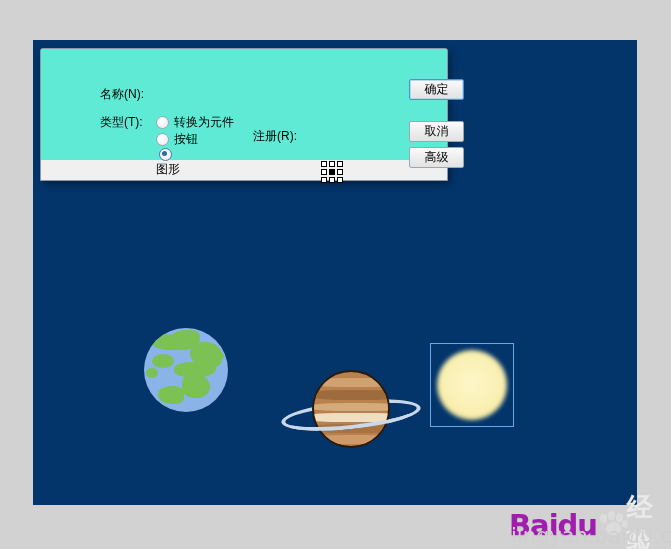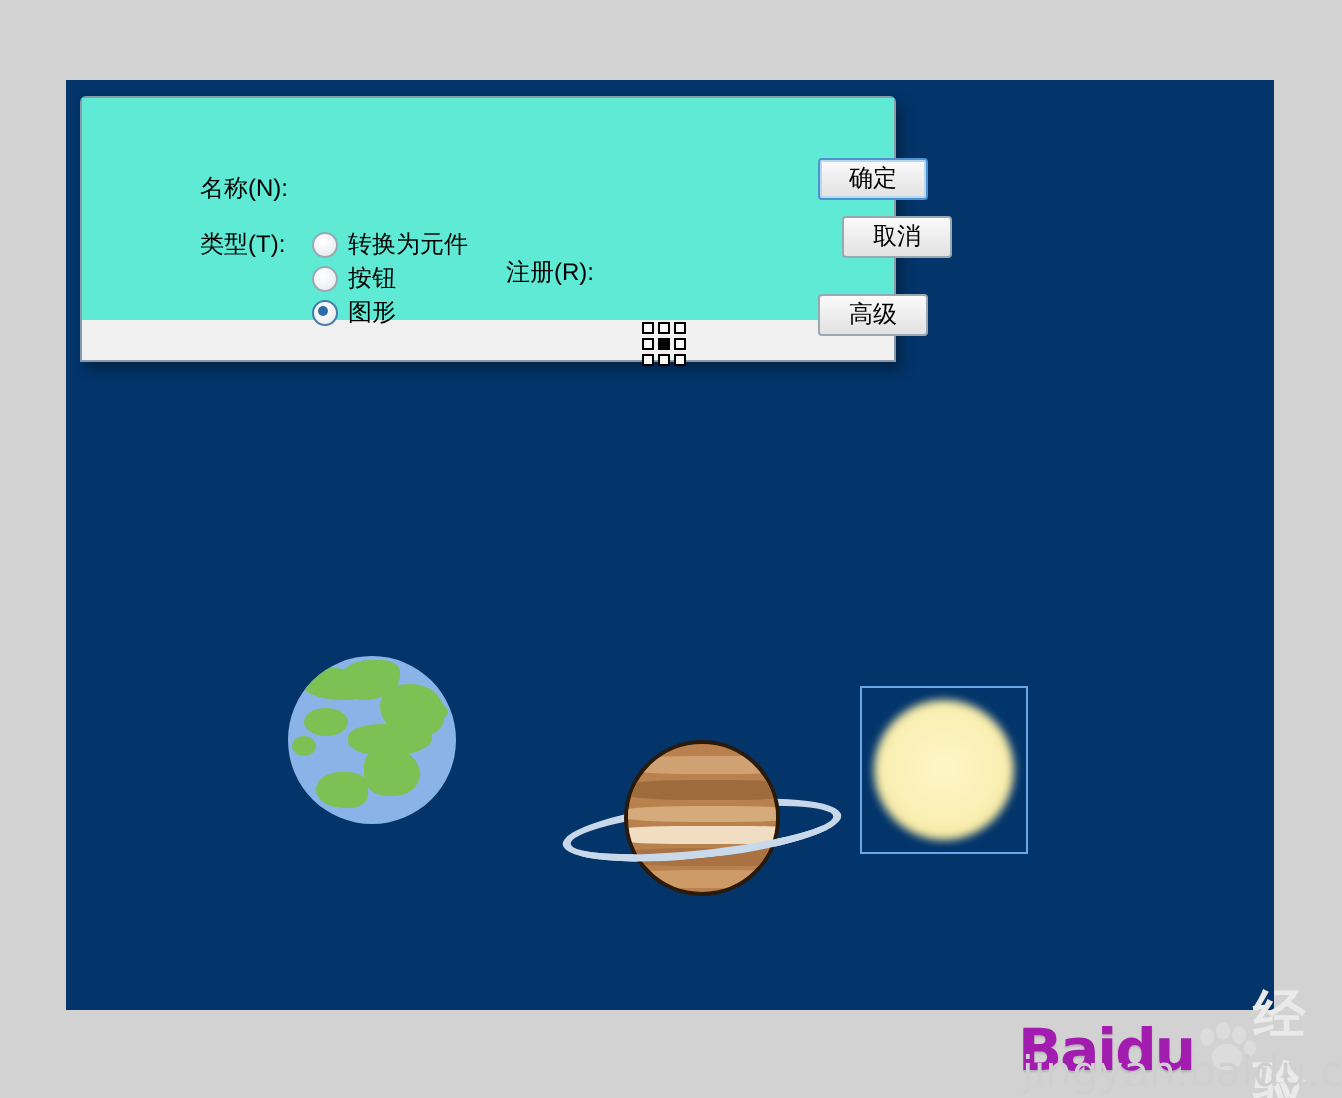--- a/index.html
+++ b/index.html
@@ -145,21 +145,21 @@
     padding:0 3px;box-sizing:border-box;
     font-family:"Liberation Sans","DejaVu Sans",sans-serif;
     outline:none;
   }
   #type-label{position:absolute;left:59px;top:65px;text-align:center;}
   #reg-label{position:absolute;left:212px;top:79px;text-align:center;}
 
   .radio-row{position:absolute;display:flex;align-items:center;font-size:12px;}
   #r-movieclip{left:115px;top:65px;}
   #r-button{left:115px;top:82px;}
-  #r-graphic{left:115px;top:99px;}
+  #r-graphic{left:115px;top:99px;flex-direction:column;}
   .radio-dot{
     width:11px;height:11px;border-radius:50%;
     border:1px solid #9aa8b4;
     background:radial-gradient(circle at 40% 35%,#fff,#e3e8ec);
     margin-right:5px;position:relative;flex:none;
   }
   .radio-dot.on{border-color:#4a7aa8;}
   .radio-dot.on::after{
     content:"";position:absolute;left:2px;top:2px;width:5px;height:5px;
     border-radius:50%;background:#2b6ca8;
@@ -177,21 +177,21 @@
   .dlg-btn{
     position:absolute;width:55px;height:21px;
     font-size:12px;color:#000;
     background:linear-gradient(#fbfbfb,#eeeeee 48%,#e2e2e2);
     border:1px solid #9aa8b4;border-radius:2px;
     display:flex;align-items:center;justify-content:center;
     cursor:pointer;box-sizing:border-box;
     font-family:"Liberation Sans","DejaVu Sans",sans-serif;
   }
   #btn-ok{left:368px;top:30px;border-color:#4e92d0;box-shadow:0 0 0 1px #b7d6f2 inset;}
-  #btn-cancel{left:368px;top:59px;margin-left:12px;}
+  #btn-cancel{left:368px;top:72px;}
   #btn-advanced{left:368px;top:98px;}
 </style>
 </head>
 <body>
 
 <div id="stage">
 
   <div id="earth">
     <div class="land l1"></div>
     <div class="land l2"></div>

